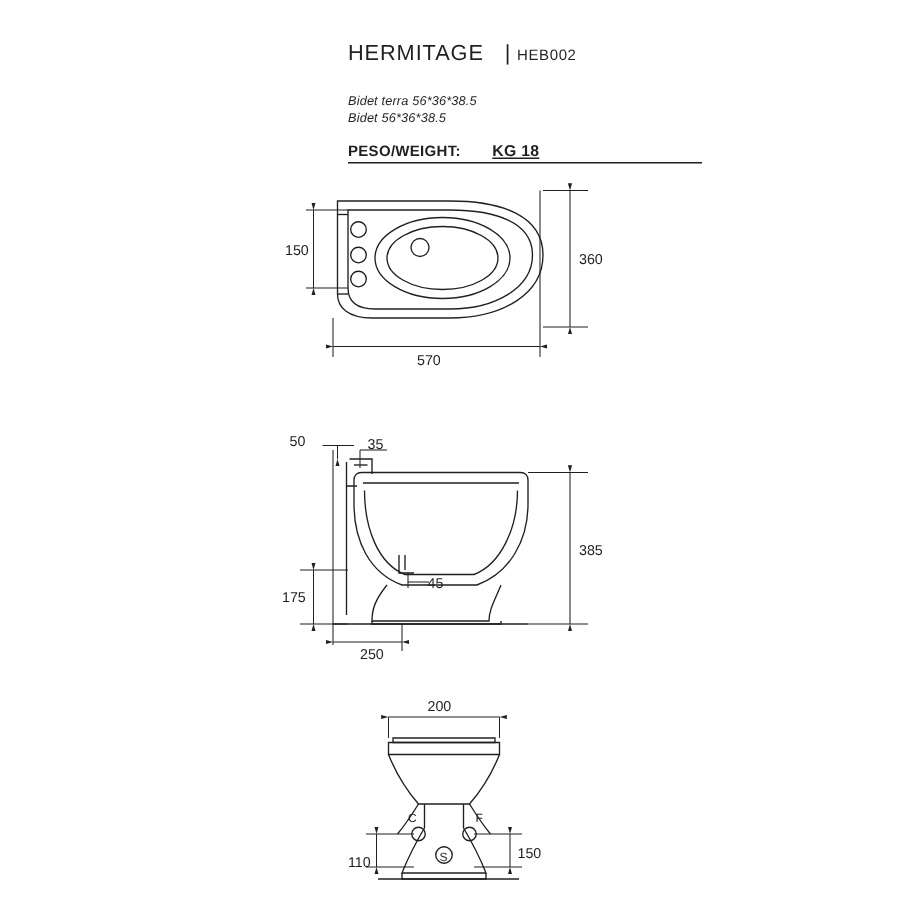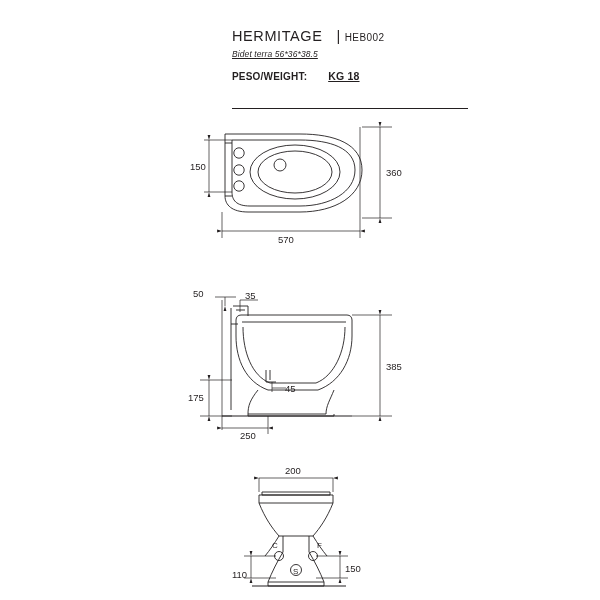--- a/index.html
+++ b/index.html
@@ -43,24 +43,23 @@
     margin: 0 4px 0 14px;
     font-size: 14.5px;
   }
   .title-code {
     font-size: 10px;
     letter-spacing: 0.4px;
   }
   .subtitle {
     font-size: 8.5px;
     font-style: italic;
-    margin-top: 5px;
+    margin-top: 18px;
     line-height: 1.35;
     letter-spacing: 0.1px;
-    text-decoration: underline;
   }
   .weight-row {
     margin-top: 10px;
     font-size: 10px;
     font-weight: bold;
     letter-spacing: 0.2px;
   }
   .weight-val {
     margin-left: 18px;
     font-size: 10.5px;
@@ -99,20 +98,21 @@
 <div class="sheet">
 
   <div class="header">
     <div class="title-row">
       <span class="title-main">HERMITAGE</span>
       <span class="title-sep">|</span>
       <span class="title-code">HEB002</span>
     </div>
     <div class="subtitle">
       <div>Bidet terra 56*36*38.5</div>
+      <div>Bidet  56*36*38.5</div>
     </div>
     <div class="weight-row">
       <span>PESO/WEIGHT:</span>
       <span class="weight-val">KG 18</span>
     </div>
   </div>
   <div class="rule"></div>
 
   <svg class="draw" viewBox="0 0 600 600">
     <defs>

